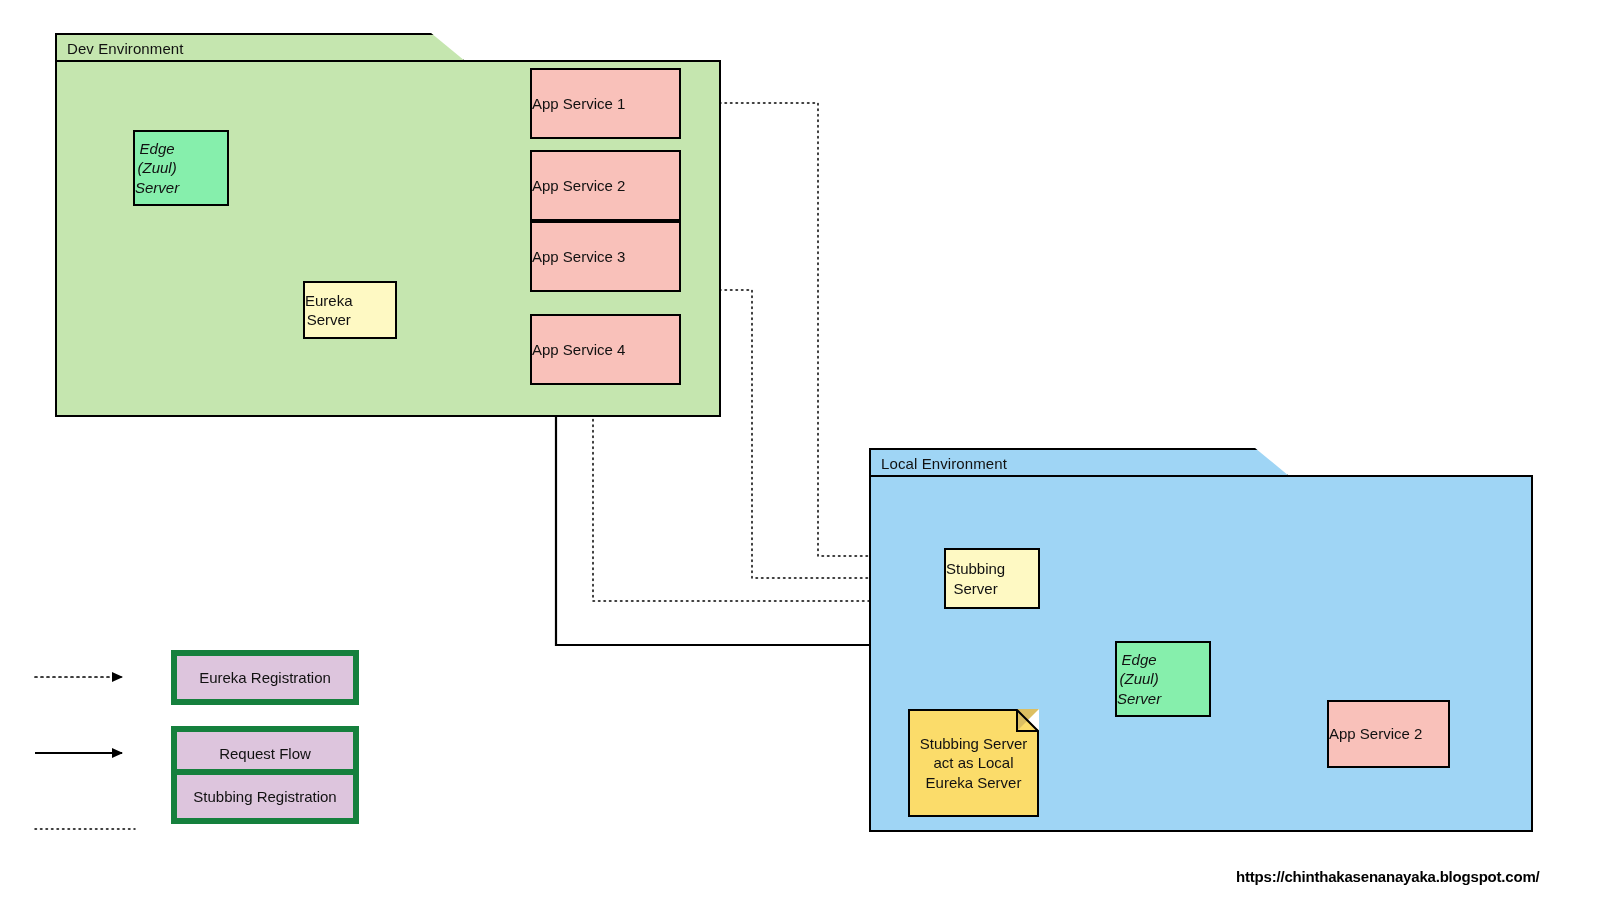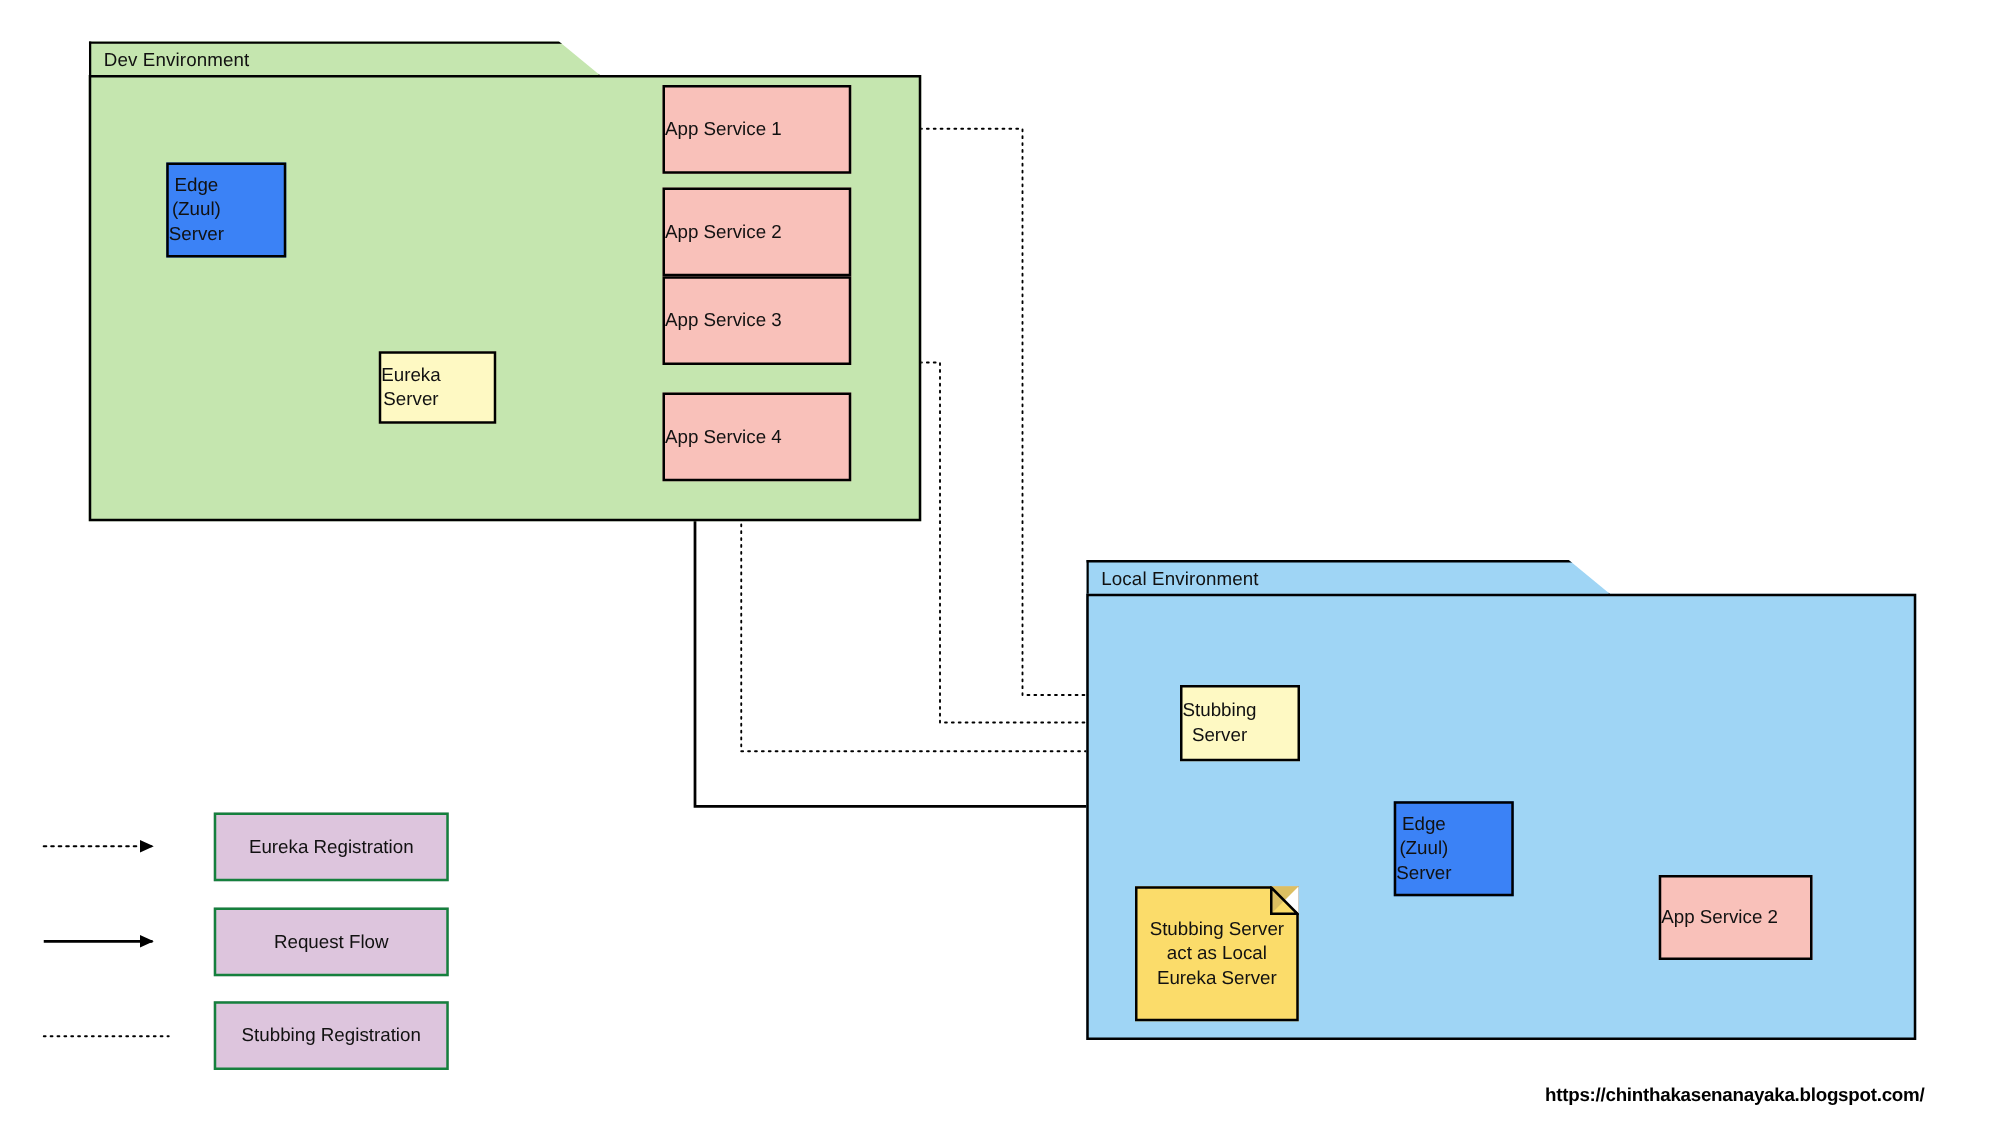--- a/index.html
+++ b/index.html
@@ -46,39 +46,39 @@
     color: #111111;
     letter-spacing: 0.1px;
   }
   .env-body {
     position: absolute;
     left: 0;
     box-sizing: border-box;
     border: 2px solid #000000;
   }
   .env-dev .env-tab,
-  .env-dev .env-body { background: #c5e6af; margin-left: 16px; }
+  .env-dev .env-body { background: #c5e6af; }
   .env-local .env-tab,
   .env-local .env-body { background: #9fd5f5; }
 
   
   .node {
     position: absolute;
     box-sizing: border-box;
     border: 2px solid #000000;
     display: flex;
     align-items: center;
     justify-content: flex-start;
     text-align: center;
     font-size: 15px;
     line-height: 1.28;
     color: #111111;
     white-space: pre-line;
   }
-  .node.salmon { background: #3b82f6; }
+  .node.salmon { background: #86efac; font-style: italic; }
   .node.pink   { background: #f9c1ba; }
   .node.orange { background: #fef9c3; }
 
   
   .note {
     position: absolute;
     box-sizing: border-box;
     border: 2px solid #000000;
     background: #fbdc6a;
     font-size: 15px;
@@ -116,21 +116,21 @@
     right: -2px;
     width: 31px;
     height: 31px;
     pointer-events: none;
   }
 
   
   .legend-box {
     position: absolute;
     box-sizing: border-box;
-    border: 2px solid #15803d;
+    border: 6px solid #15803d;
     background: #ddc5dd;
     display: flex;
     align-items: center;
     justify-content: center;
     font-size: 15px;
     color: #111111;
   }
 
   
   .watermark {
@@ -307,19 +307,19 @@
   </div>
 
   <div class="legend-box" style="left:171px; top:650px; width:188px; height:55px;">
     <span>Eureka Registration</span>
   </div>
 
   <div class="legend-box" style="left:171px; top:726px; width:188px; height:55px;">
     <span>Request Flow</span>
   </div>
 
-  <div class="legend-box" style="left:171px; top:801px; width:188px; height:55px;">
+  <div class="legend-box" style="left:171px; top:769px; width:188px; height:55px;">
     <span>Stubbing Registration</span>
   </div>
 
   <div class="watermark" style="left:1236px; top:868px;">https://chinthakasenanayaka.blogspot.com/</div>
 
 </div>
 
 </body></html>

